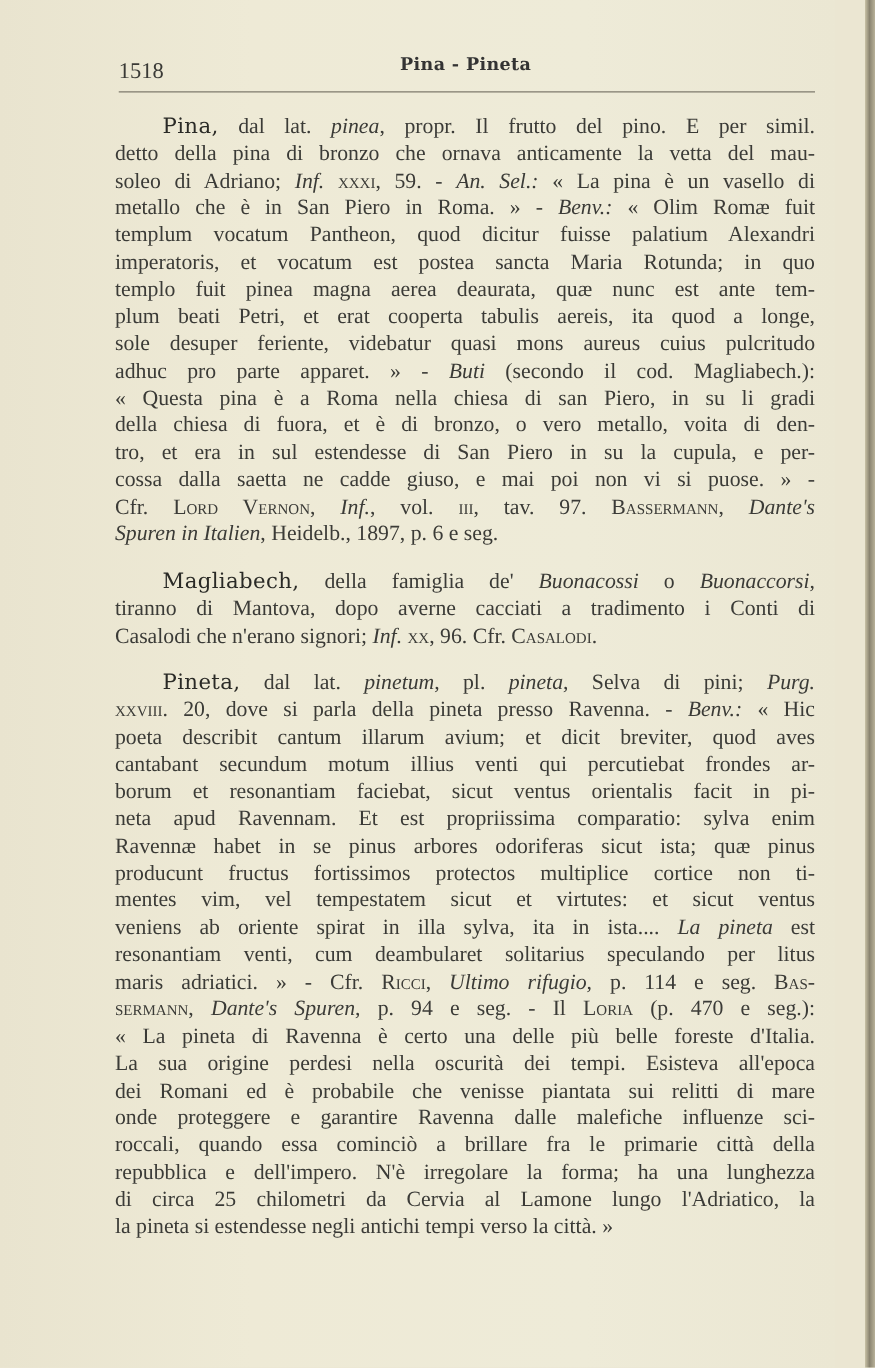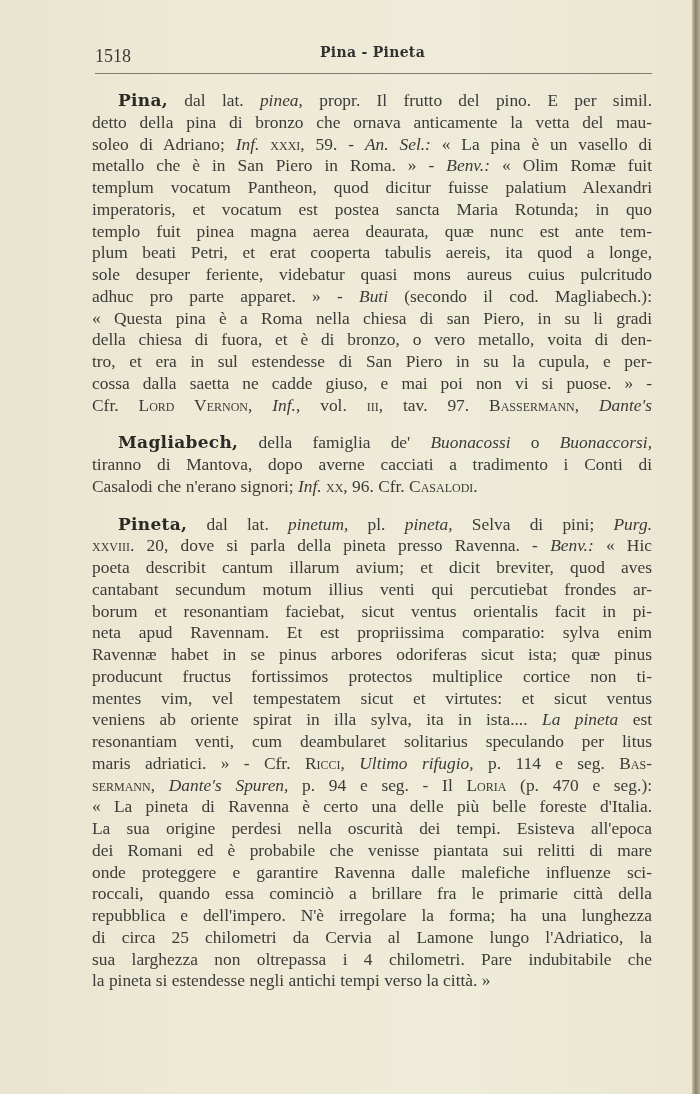--- a/index.html
+++ b/index.html
@@ -36,22 +36,22 @@
   }
   .body-text {
     position: absolute; left: 92px; top: 90px; width: 560px;
     font-family: "Liberation Serif", serif;
     font-size: 17.4px; line-height: 21.75px;
     text-align: justify; color: #3b3b37;
   }
   .entry { margin: 0; text-indent: 26px; }
   .entry + .entry { margin-top: 16px; }
   .headword {
-    font-family: "DejaVu Serif", serif; font-weight: bold;
-    font-size: 17px; color: #2a2a26; letter-spacing: 0.3px;
+    font-family: "DejaVu Serif", serif; font-weight: normal;
+    font-size: 17px; color: #2a2a26; letter-spacing: 0.3px; margin-left: 12px;
   }
   .it { font-style: italic; margin-top: 26px; }
   .sc { font-variant: small-caps; }
   .ln { display: block; text-indent: 0; text-align: justify; text-align-last: justify; height: 21.75px; white-space: nowrap; }
   .ln.first { text-indent: 26px; }
   .ln.last { text-align-last: left; }
 </style>
 </head>
 <body>
 
@@ -72,20 +72,21 @@
         <span class="ln"><span>imperatoris, et vocatum est postea sancta Maria Rotunda; in quo</span></span>
         <span class="ln"><span>templo fuit pinea magna aerea deaurata, quæ nunc est ante tem-</span></span>
         <span class="ln"><span>plum beati Petri, et erat cooperta tabulis aereis, ita quod a longe,</span></span>
         <span class="ln"><span>sole desuper feriente, videbatur quasi mons aureus cuius pulcritudo</span></span>
         <span class="ln"><span>adhuc pro parte apparet. » - </span><span class="it">Buti</span><span> (secondo il cod. Magliabech.):</span></span>
         <span class="ln"><span>« Questa pina è a Roma nella chiesa di san Piero, in su li gradi</span></span>
         <span class="ln"><span>della chiesa di fuora, et è di bronzo, o vero metallo, voita di den-</span></span>
         <span class="ln"><span>tro, et era in sul estendesse di San Piero in su la cupula, e per-</span></span>
         <span class="ln"><span>cossa dalla saetta ne cadde giuso, e mai poi non vi si puose. » -</span></span>
         <span class="ln"><span>Cfr. </span><span class="sc">Lord Vernon</span><span>, </span><span class="it">Inf.</span><span>, vol. </span><span class="sc">iii</span><span>, tav. 97. </span><span class="sc">Bassermann</span><span>, </span><span class="it">Dante's</span></span>
+        <span class="ln last"><span class="it">Spuren in Italien</span><span>, Heidelb., 1897, p. 6 e seg.</span></span>
       </div>
     <div class="entry">
         <span class="ln first"><span class="headword">Magliabech,</span> <span>della famiglia de' </span><span class="it">Buonacossi</span><span> o </span><span class="it">Buonaccorsi,</span></span>
         <span class="ln"><span>tiranno di Mantova, dopo averne cacciati a tradimento i Conti di</span></span>
         <span class="ln last"><span>Casalodi che n'erano signori; </span><span class="it">Inf.</span><span> </span><span class="sc">xx</span><span>, 96. Cfr. </span><span class="sc">Casalodi</span><span>.</span></span>
       </div>
     <div class="entry">
         <span class="ln first"><span class="headword">Pineta,</span> <span>dal lat. </span><span class="it">pinetum,</span><span> pl. </span><span class="it">pineta,</span><span> Selva di pini; </span><span class="it">Purg.</span></span>
         <span class="ln"><span class="sc">xxviii</span><span>. 20, dove si parla della pineta presso Ravenna. - </span><span class="it">Benv.:</span><span> « Hic</span></span>
         <span class="ln"><span>poeta describit cantum illarum avium; et dicit breviter, quod aves</span></span>
@@ -99,18 +100,17 @@
         <span class="ln"><span>resonantiam venti, cum deambularet solitarius speculando per litus</span></span>
         <span class="ln"><span>maris adriatici. » - Cfr. </span><span class="sc">Ricci</span><span>, </span><span class="it">Ultimo rifugio,</span><span> p. 114 e seg. </span><span class="sc">Bas-</span></span>
         <span class="ln"><span class="sc">sermann</span><span>, </span><span class="it">Dante's Spuren,</span><span> p. 94 e seg. - Il </span><span class="sc">Loria</span><span> (p. 470 e seg.):</span></span>
         <span class="ln"><span>« La pineta di Ravenna è certo una delle più belle foreste d'Italia.</span></span>
         <span class="ln"><span>La sua origine perdesi nella oscurità dei tempi. Esisteva all'epoca</span></span>
         <span class="ln"><span>dei Romani ed è probabile che venisse piantata sui relitti di mare</span></span>
         <span class="ln"><span>onde proteggere e garantire Ravenna dalle malefiche influenze sci-</span></span>
         <span class="ln"><span>roccali, quando essa cominciò a brillare fra le primarie città della</span></span>
         <span class="ln"><span>repubblica e dell'impero. N'è irregolare la forma; ha una lunghezza</span></span>
         <span class="ln"><span>di circa 25 chilometri da Cervia al Lamone lungo l'Adriatico, la</span></span>
-        <span class="ln"><span>sua larghezza non oltrepassa i 4 chilometri. Pare indubitabile che</span></span>
         <span class="ln last"><span>la pineta si estendesse negli antichi tempi verso la città. »</span></span>
       </div>
   </div>
 </div>
 <div class="edge"></div>
 
 </body></html>

